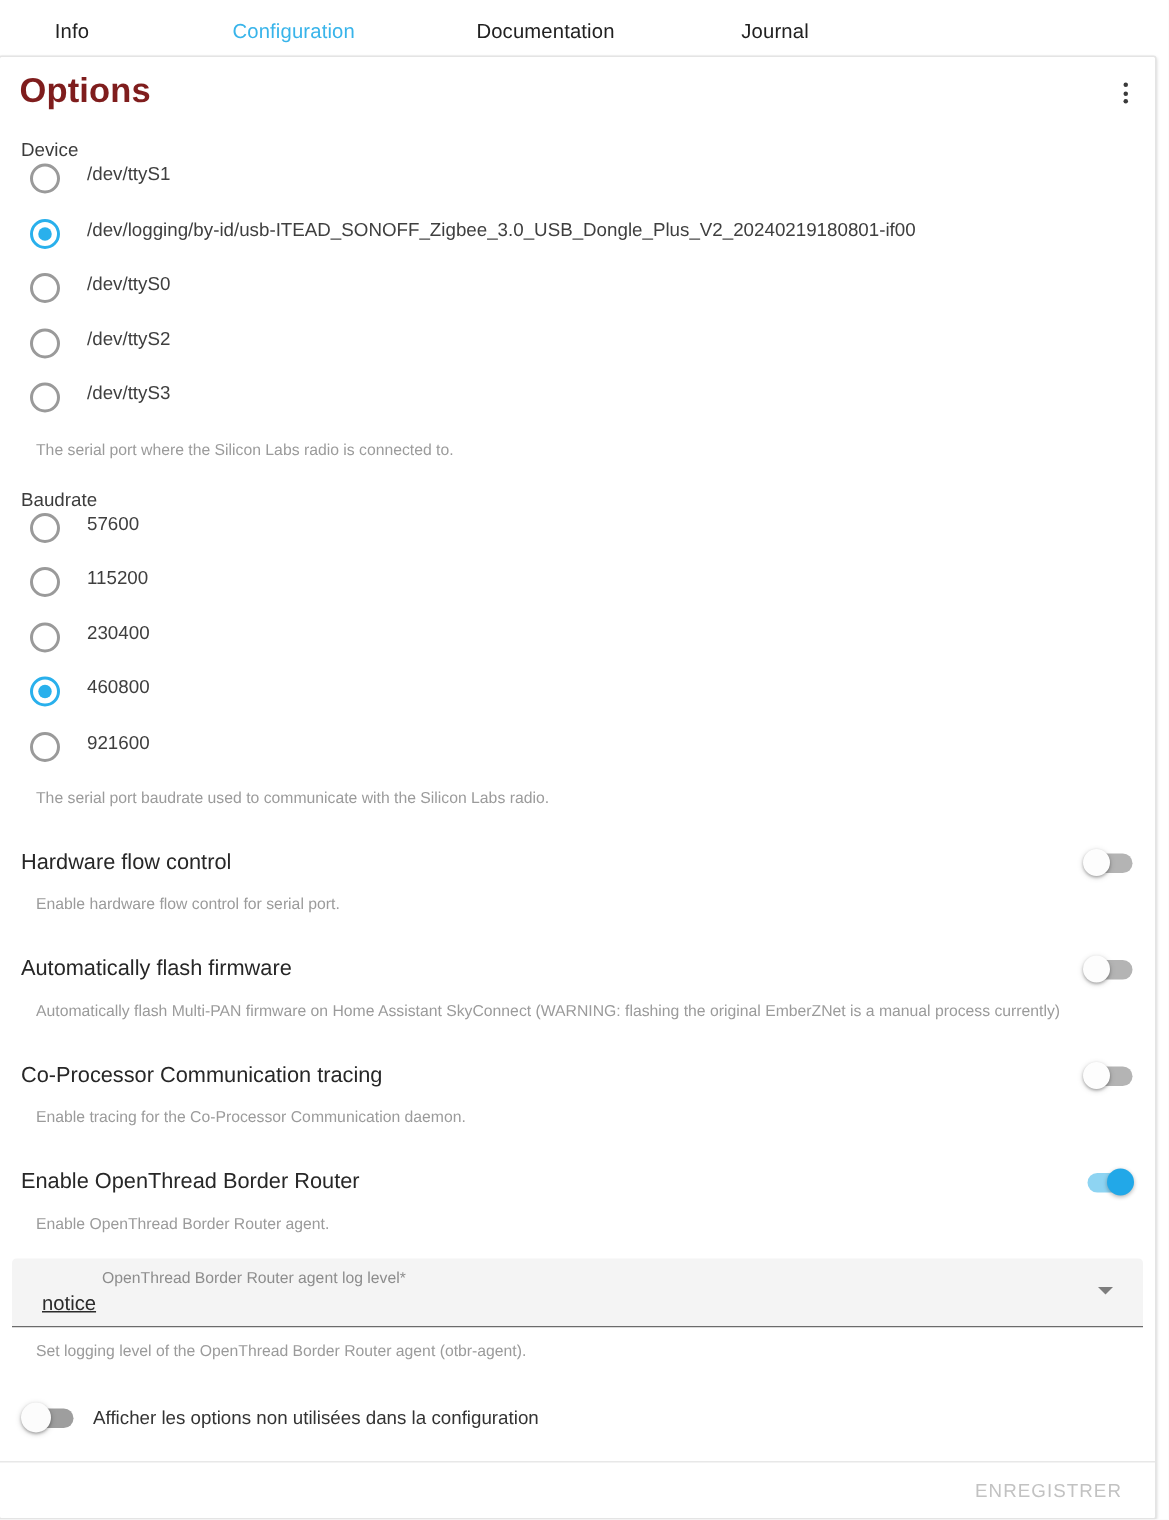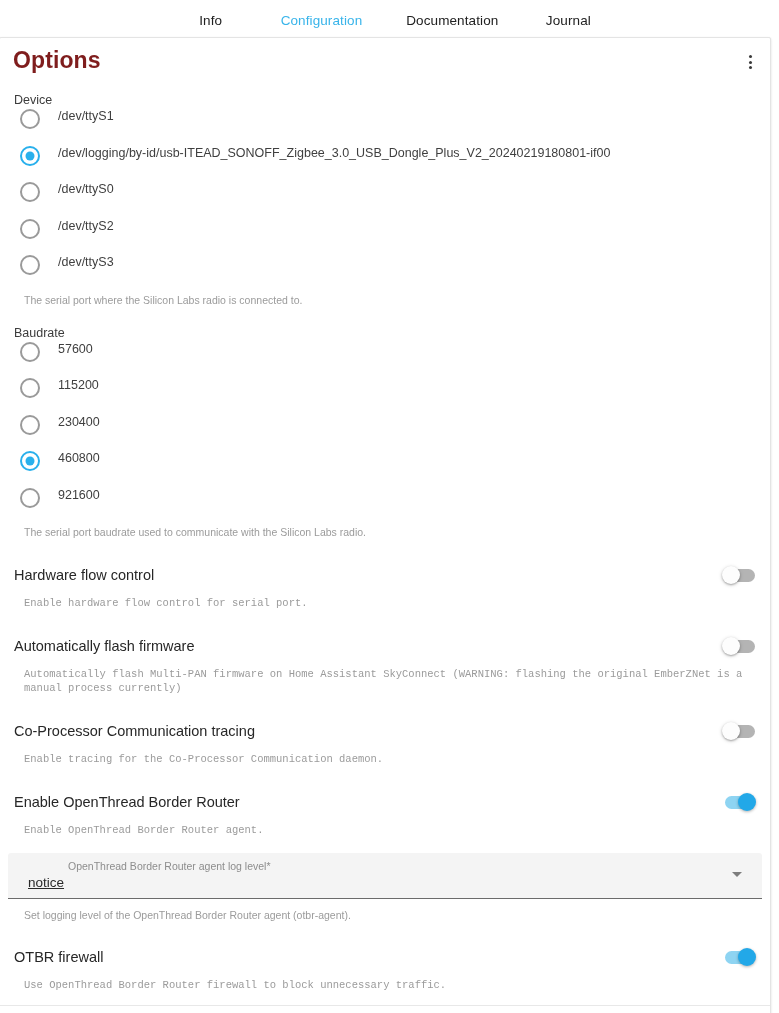--- a/index.html
+++ b/index.html
@@ -9,21 +9,21 @@
     background: #fafafa;
     font-family: "Liberation Sans", sans-serif;
     -webkit-font-smoothing: antialiased;
   }
   #root { position: relative; width: 779px; height: 1013px; overflow: hidden; background: #ffffff; }
 
   
   .tabbar {
     position: absolute; top: 0; left: 0; width: 779px; height: 41px;
     background: #ffffff;
-    display: flex; align-items: flex-start; justify-content: center;
+    display: flex; align-items: flex-start; justify-content: flex-start; gap: 37px;
   }
   .tab {
     position: relative;
     height: 41px;
     display: flex; align-items: center; justify-content: center;
     font-size: 13.5px;
     color: #212121;
     padding: 0 22px;
     min-width: 96px;
     cursor: pointer;
@@ -113,21 +113,21 @@
     position: relative;
     padding: 0 0 0 0;
     margin-top: 26px;
   }
   .switch-row .sw-title {
     font-size: 14.5px;
     color: #272727;
     line-height: 20px;
     padding-right: 70px;
   }
-  .switch-row .helper { padding-left: 10px; margin-top: 11px; font-family: Liberation Mono, monospace; }
+  .switch-row .helper { padding-left: 10px; margin-top: 11px; }
 
   .switch {
     position: absolute; top: 0px; right: 0px;
     width: 34px; height: 20px;
     cursor: pointer;
   }
   .switch .track {
     position: absolute; left: 3px; top: 4px;
     width: 30px; height: 13px; border-radius: 7px;
     background: #b4b4b4;
@@ -326,28 +326,20 @@
           <div class="helper">Enable OpenThread Border Router agent.</div>
         </div>
 
         <div class="select-wrap">
           <span class="select-float-label">OpenThread Border Router agent log level*</span>
           <span class="select-value">notice</span>
           <span class="select-arrow"></span>
         </div>
         <div class="select-helper">Set logging level of the OpenThread Border Router agent (otbr-agent).</div>
 
-        <div class="switch-row">
-          <div class="sw-title">OTBR firewall</div>
-          <div class="switch on">
-            <span class="track"></span>
-            <span class="thumb"></span>
-          </div>
-          <div class="helper">Use OpenThread Border Router firewall to block unnecessary traffic.</div>
-        </div>
 
         <div class="inline-toggle-row">
           <span class="switch-sm">
             <span class="track"></span>
             <span class="thumb"></span>
           </span>
           <span class="inline-toggle-label">Afficher les options non utilisées dans la configuration</span>
         </div>
 
       </div>

